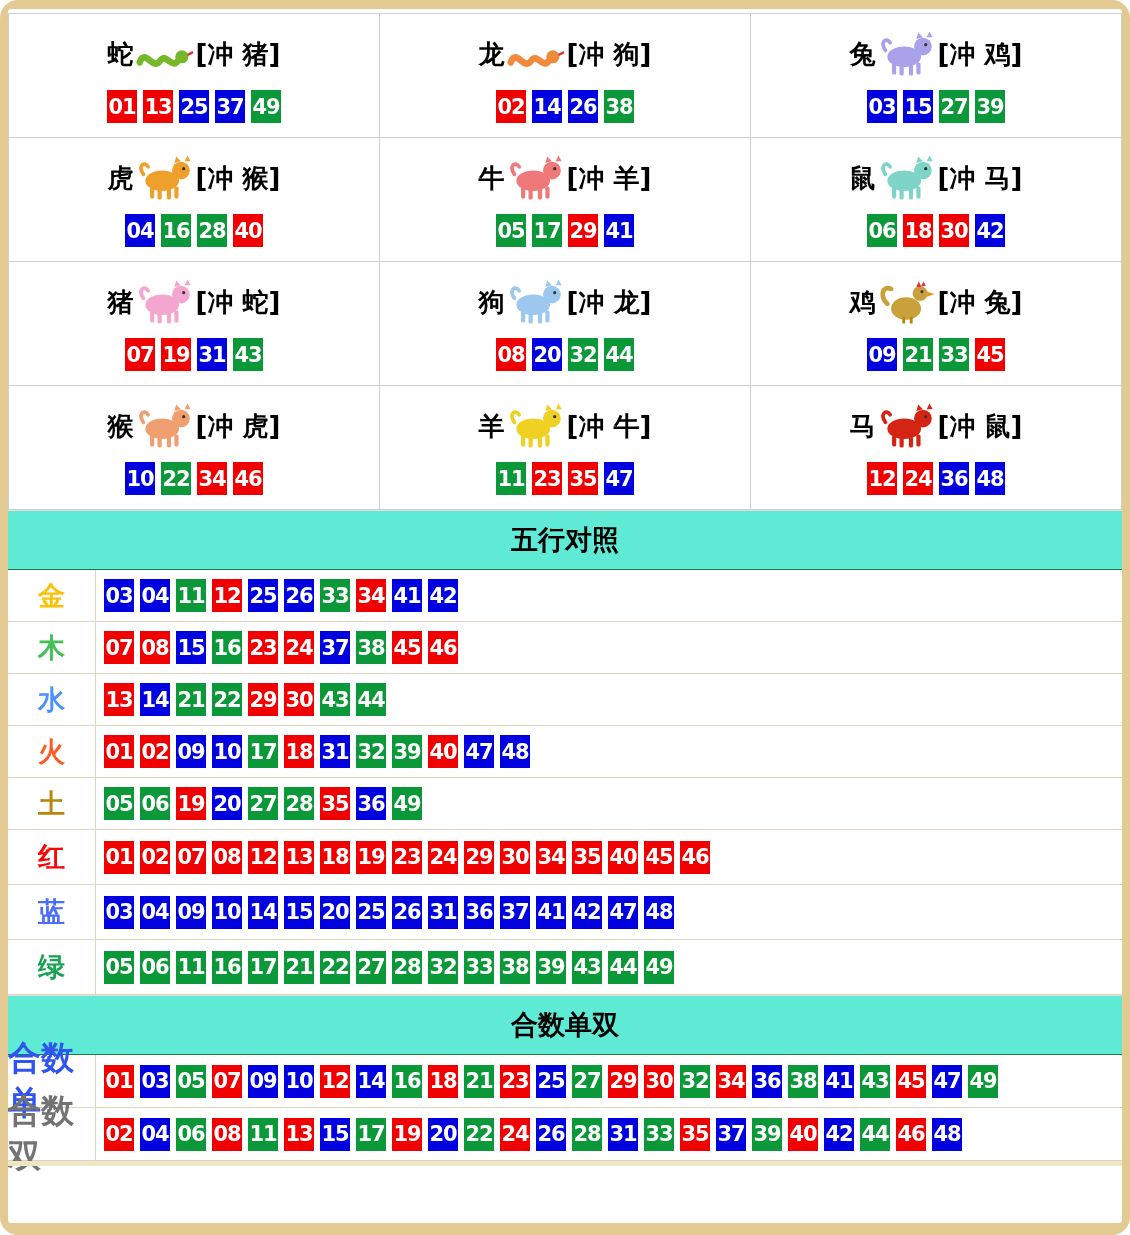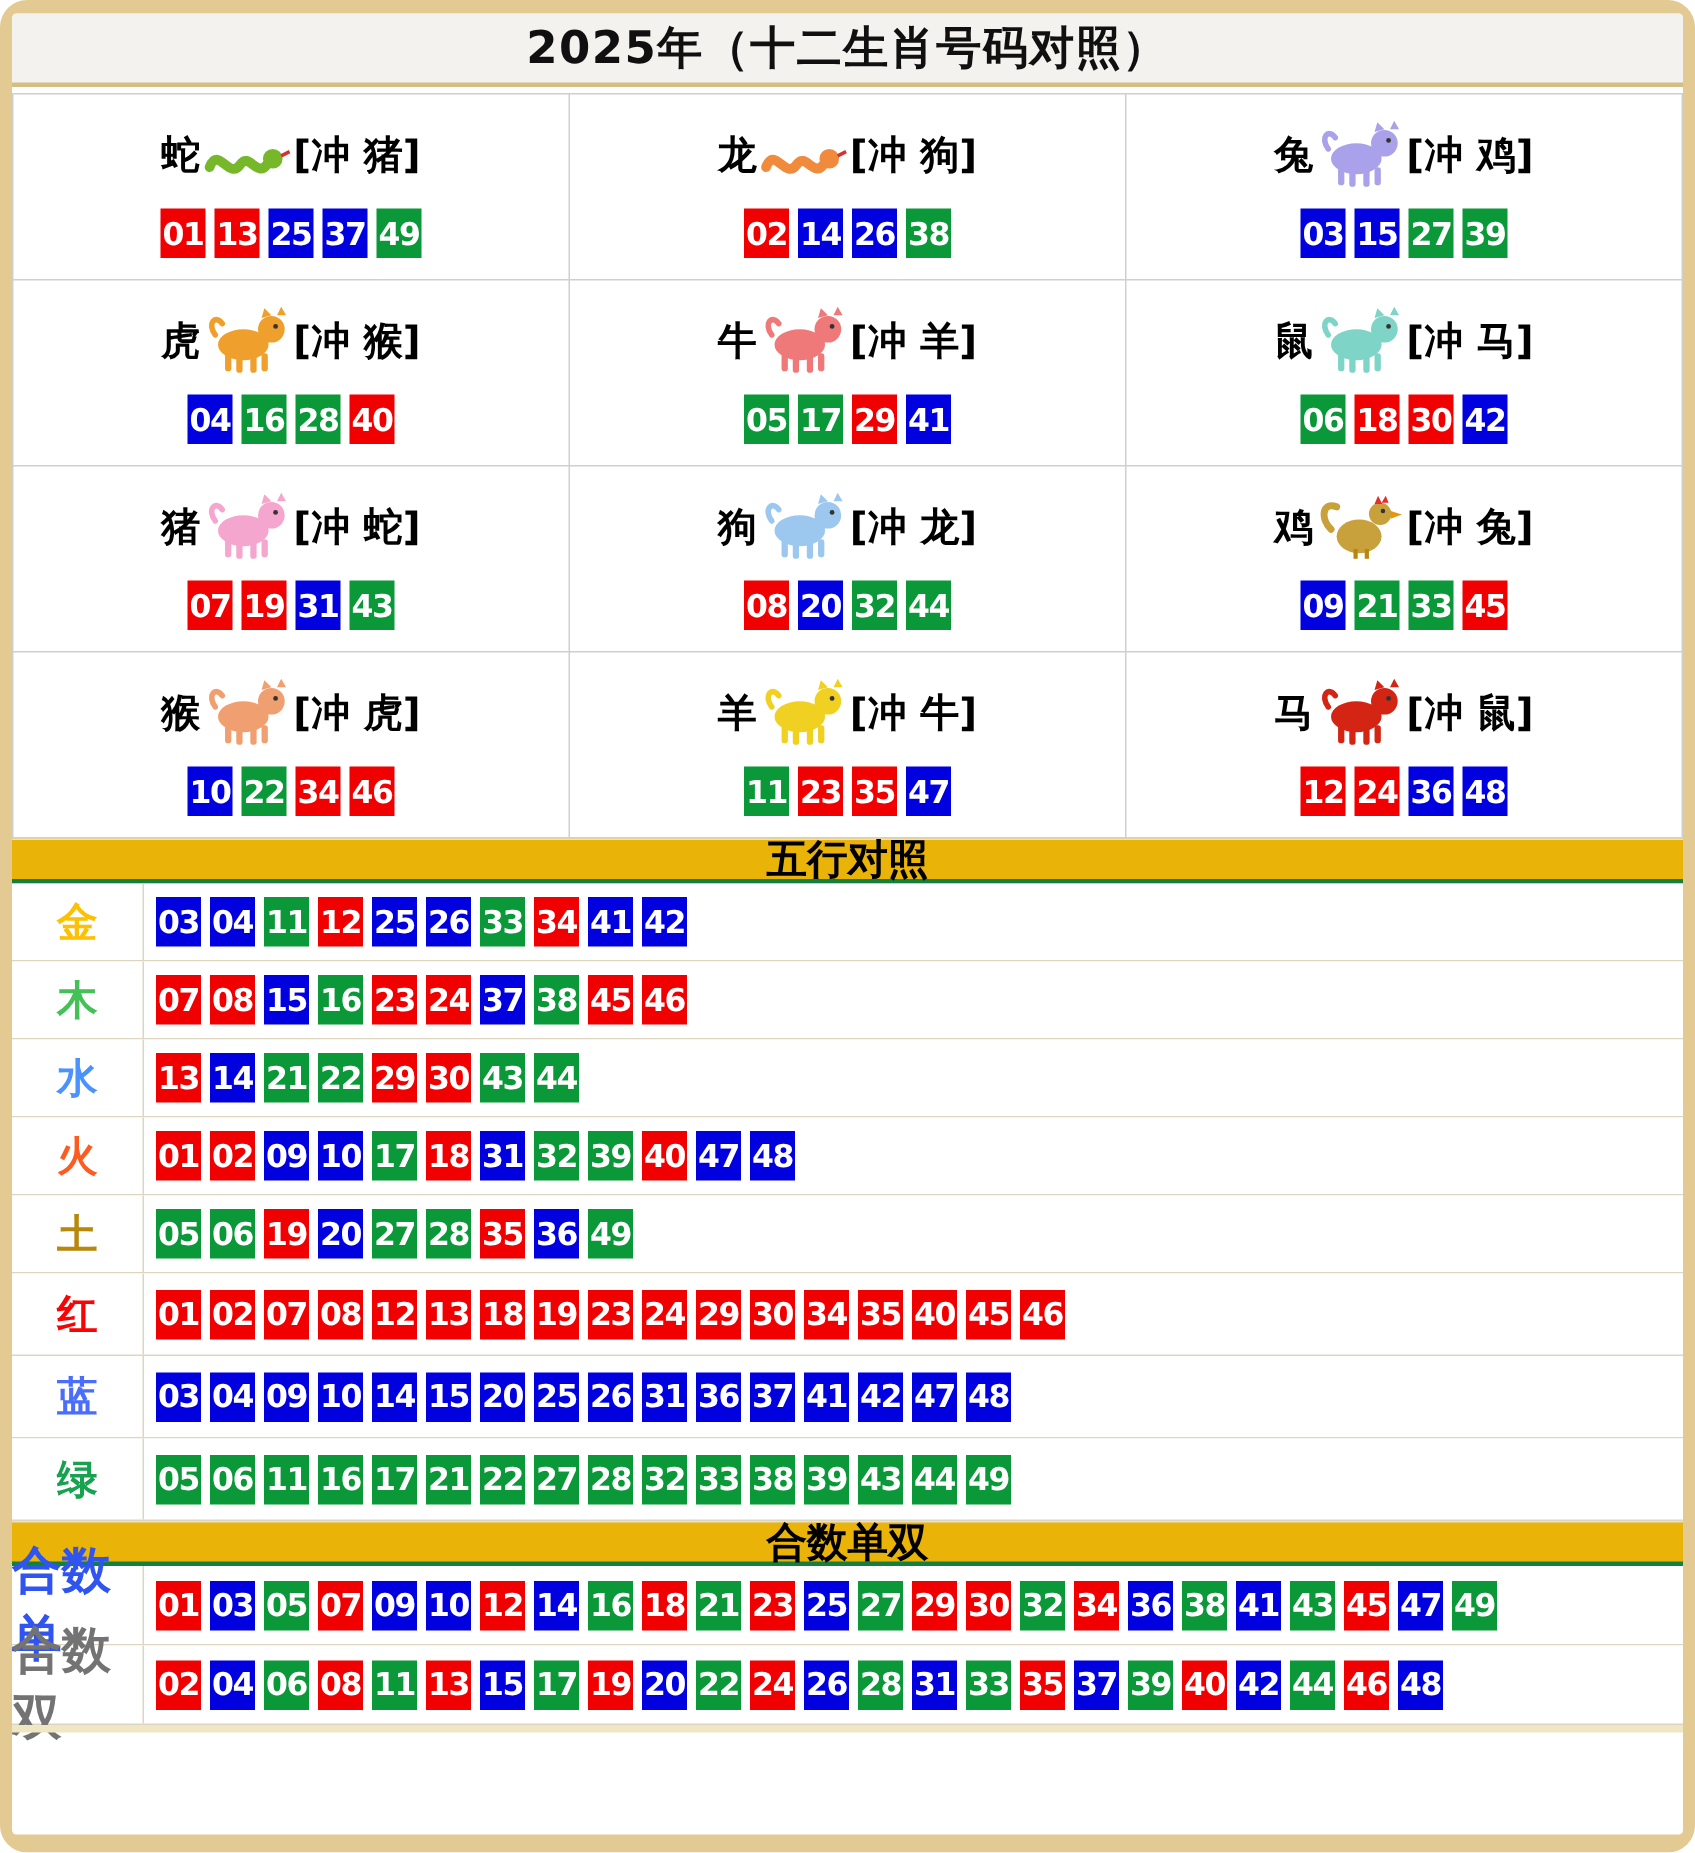--- a/index.html
+++ b/index.html
@@ -19,41 +19,40 @@
   .zicon svg { width:100%; height:100%; }
   .zchips { display:flex; }
 
   .chip { display:inline-flex; align-items:center; justify-content:center;
     width:30px; height:33px; color:#ffffff; font-size:21px; font-weight:bold; letter-spacing:-1px; }
   .chip.red   { background:#f00000; }
   .chip.blue  { background:#0101e0; }
   .chip.green { background:#0a9838; }
   .zchips .chip { margin:0 3px; }
 
-  .section-header { height:30px; background:#eab308; border-top:1px solid #e2e0d9; border-bottom:3px solid #15803d;
+  .section-header { height:60px; background:#5eead4; border-top:1px solid #e2e0d9; border-bottom:1px solid #15803d;
     display:flex; align-items:center; justify-content:center; font-size:27px; font-weight:bold; color:#000; }
 
   .data-row { display:flex; align-items:stretch; border-bottom:1px solid #ddd5bf; height:52px; background:#fff; }
   #sec-bose .data-row { height:55px; }
   #sec-heshu .data-row { height:53px; }
   .row-label { flex:0 0 88px; border-right:1px solid #ddd5bf; display:flex; align-items:center; justify-content:center;
     font-size:27px; font-weight:bold; }
   #sec-heshu .row-label { font-size:33px; }
   .row-chips { display:flex; align-items:center; padding-left:8px; }
   .row-chips .chip { margin-right:6px; }
 
   .bottom-strip { height:5px; background:#efe7c4; }
 </style>
 </head>
 <body>
 
 <div class="frame">
   <div class="inner">
 
-    <div class="title-bar">2025年（十二生肖号码对照）</div>
 
     <div class="zgrid" id="zodiac-grid">
         <div class="zcell">
           <div class="zhead">
             <span class="zname">蛇</span>
             <span class="zicon">
               <svg viewBox="0 0 62 46">
                 <path d="M4 32 C 10 16, 18 42, 26 30 C 32 21, 38 40, 45 30" fill="none" stroke="#76b82a" stroke-width="7" stroke-linecap="round"></path>
                 <circle cx="49" cy="26" r="7" fill="#76b82a"></circle>
                 <path d="M55 24 l6 -3" stroke="#d33333" stroke-width="2.5" fill="none"></path>

